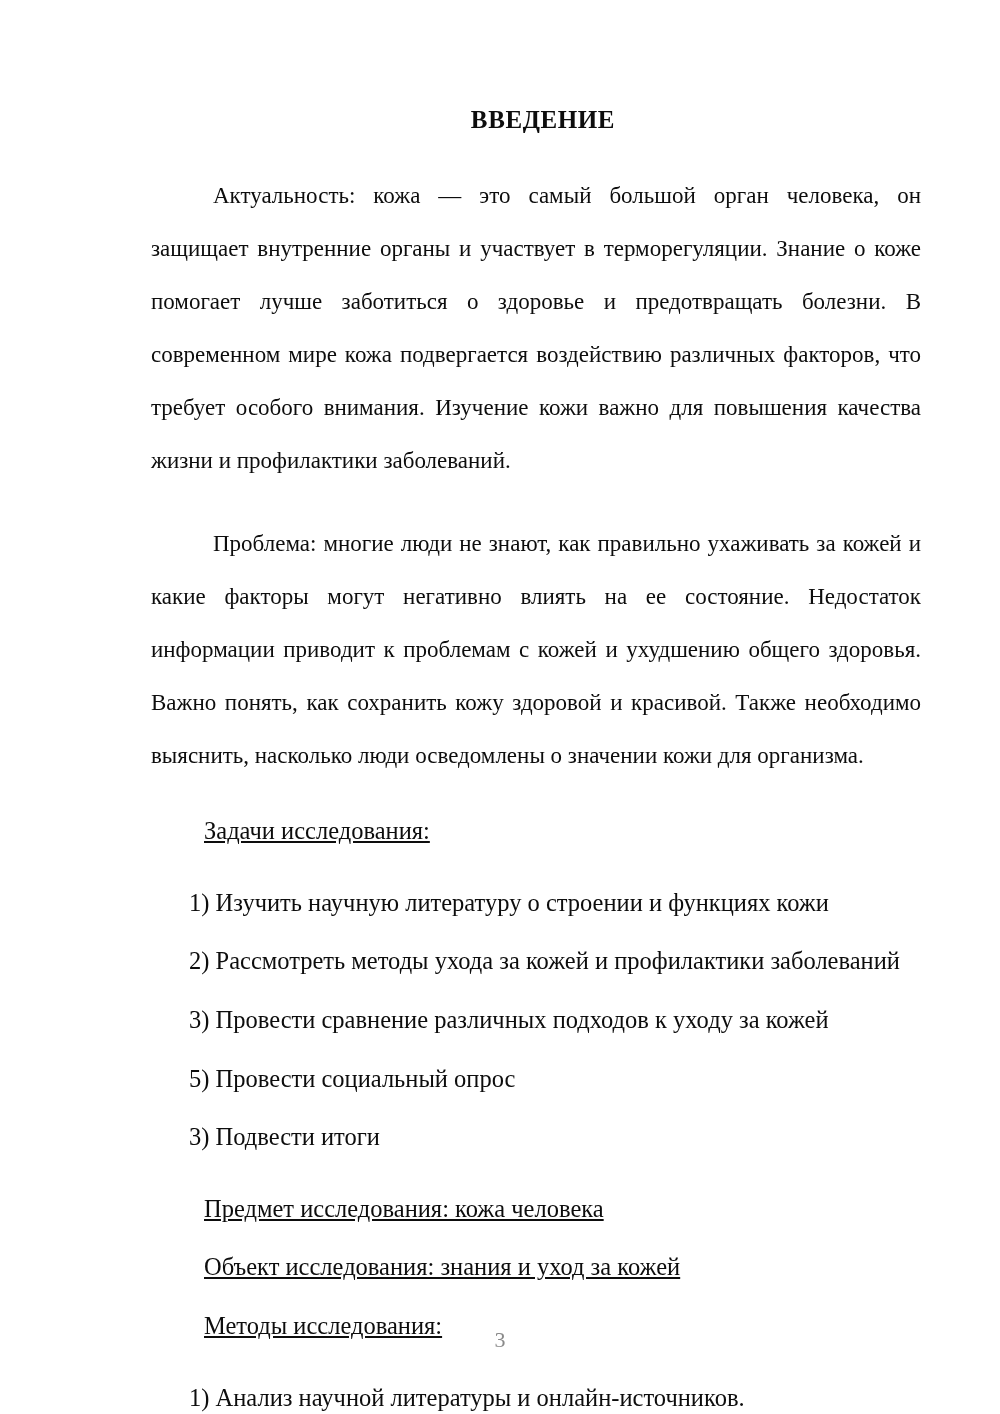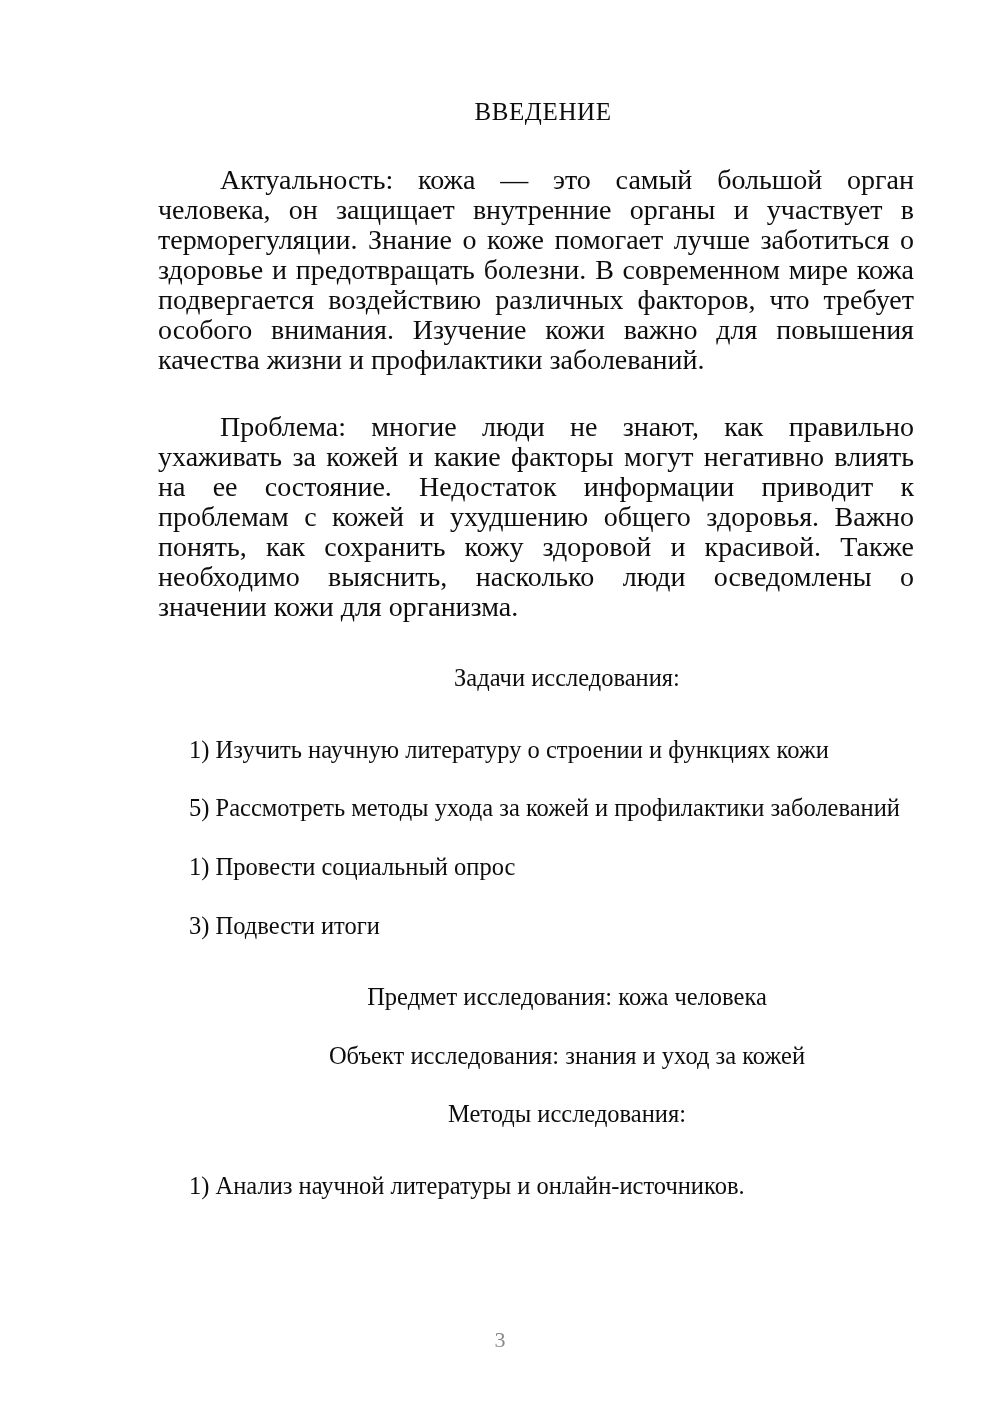--- a/index.html
+++ b/index.html
@@ -23,57 +23,58 @@
 
   .content {
     position: absolute;
     left: 142px;
     top: 0;
     width: 788px;
   }
 
   .doc-title {
     font-size: 25px;
-    font-weight: normal;
+    font-weight: bold;
     text-align: center;
     letter-spacing: 0.6px;
-    margin: 4px;
+    margin: 12px;
     padding-top: 92px;
     padding-left: 14px;
     line-height: 1.25;
   }
 
   .para {
-    font-size: 28px;
-    line-height: 30px;
+    font-size: 23px;
+    line-height: 53px;
     text-align: justify;
     text-justify: inter-word;
     text-indent: 62px;
-    margin: 16px;
+    margin: 9px;
     padding-top: 21px;
     hyphens: none;
   }
 
   
   .para.first {
     padding-top: 22px;
   }
 
   
   .para:last-line {
     text-align: left;
   }
 
   .lead-line {
     font-size: 24.5px;
     line-height: 37.6px;
-    text-align: center;
+    text-align: left;
     margin: 0;
     padding-top: 21px;
     padding-left: 62px;
+    text-decoration: underline;
   }
 
   .list {
     list-style: none;
     margin: 13px;
     padding: 0;
   }
 
   .list-item {
     font-size: 24.5px;
@@ -107,22 +108,23 @@
 
     <p class="para first">Актуальность: кожа — это самый большой орган человека, он защищает внутренние органы и участвует в терморегуляции. Знание о коже помогает лучше заботиться о здоровье и предотвращать болезни. В современном мире кожа подвергается воздействию различных факторов, что требует особого внимания. Изучение кожи важно для повышения качества жизни и профилактики заболеваний.</p>
 
     <p class="para">Проблема: многие люди не знают, как правильно ухаживать за кожей и какие факторы могут негативно влиять на ее состояние. Недостаток информации приводит к проблемам с кожей и ухудшению общего здоровья. Важно понять, как сохранить кожу здоровой и красивой. Также необходимо выяснить, насколько люди осведомлены о значении кожи для организма.</p>
 
 
     <p class="lead-line">Задачи исследования:</p>
 
     <ul class="list">
       <li class="list-item">1) Изучить научную литературу о строении и функциях кожи</li>
-      <li class="list-item">5) Рассмотреть методы ухода за кожей и профилактики заболеваний</li>
-      <li class="list-item">1) Провести социальный опрос</li>
+      <li class="list-item">2) Рассмотреть методы ухода за кожей и профилактики заболеваний</li>
+      <li class="list-item">3) Провести сравнение различных подходов к уходу за кожей</li>
+      <li class="list-item">5) Провести социальный опрос</li>
       <li class="list-item">3) Подвести итоги</li>
     </ul>
 
     <p class="lead-line">Предмет исследования: кожа человека</p>
 
     <p class="lead-line">Объект исследования: знания и уход за кожей</p>
 
 
     <p class="lead-line">Методы исследования:</p>
 

